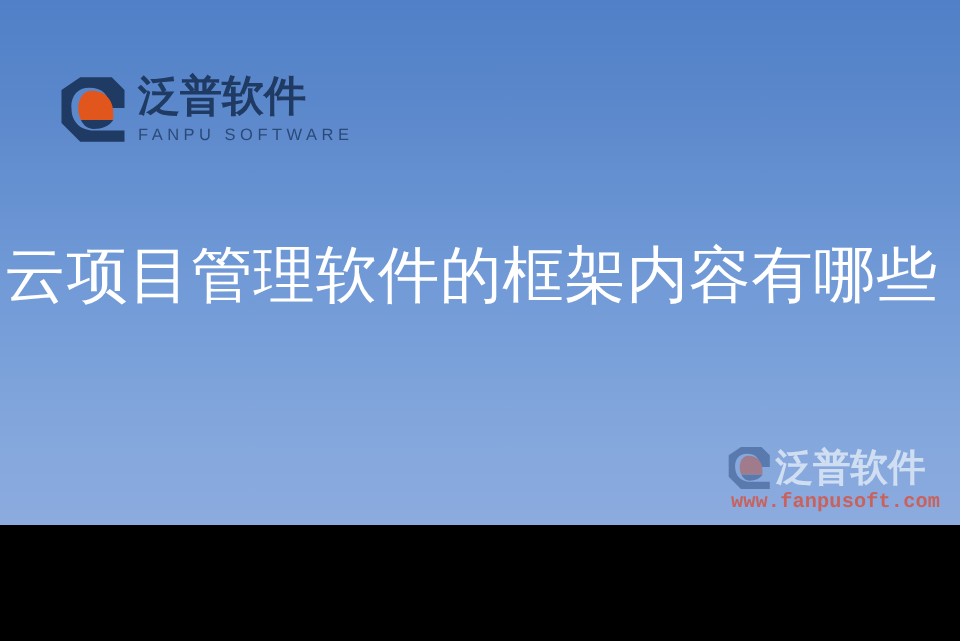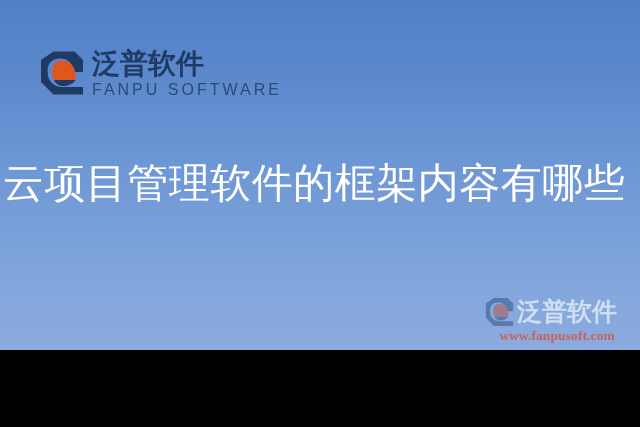--- a/index.html
+++ b/index.html
@@ -41,21 +41,21 @@
     font-family: "DejaVu Sans", "Liberation Sans", sans-serif;
     font-size: 28px;
     line-height: 32px;
     font-weight: 700;
     color: #1f3a63;
     letter-spacing: 0px;
     white-space: nowrap;
   }
   #header-brand-en {
     font-family: "Liberation Sans", "DejaVu Sans", sans-serif;
-    font-size: 16px;
+    font-size: 11px;
     line-height: 14px;
     font-weight: 400;
     color: #2b4a78;
     letter-spacing: 3.0px;
     margin-top: 3px;
     white-space: nowrap;
   }
 
   
   #main-title {
@@ -96,21 +96,21 @@
     font-family: "DejaVu Sans", "Liberation Sans", sans-serif;
     font-size: 25px;
     line-height: 28px;
     font-weight: 700;
     color: #dbe6f6;
     opacity: 0.88;
     margin-left: 2px;
     white-space: nowrap;
   }
   #watermark-url {
-    font-family: Liberation Serif, serif;
+    font-family: Liberation Mono, monospace;
     font-size: 13.5px;
     line-height: 16px;
     font-weight: 700;
     color: #c9625c;
     letter-spacing: 0.1px;
     margin-top: 1px;
     text-align: center;
     white-space: nowrap;
   }
 </style>

